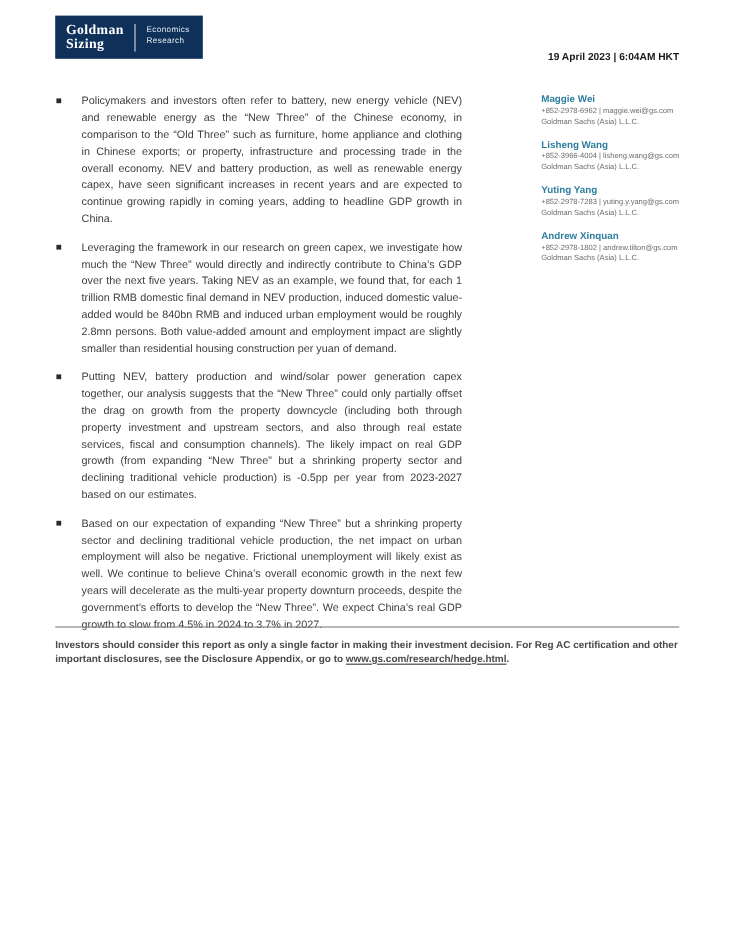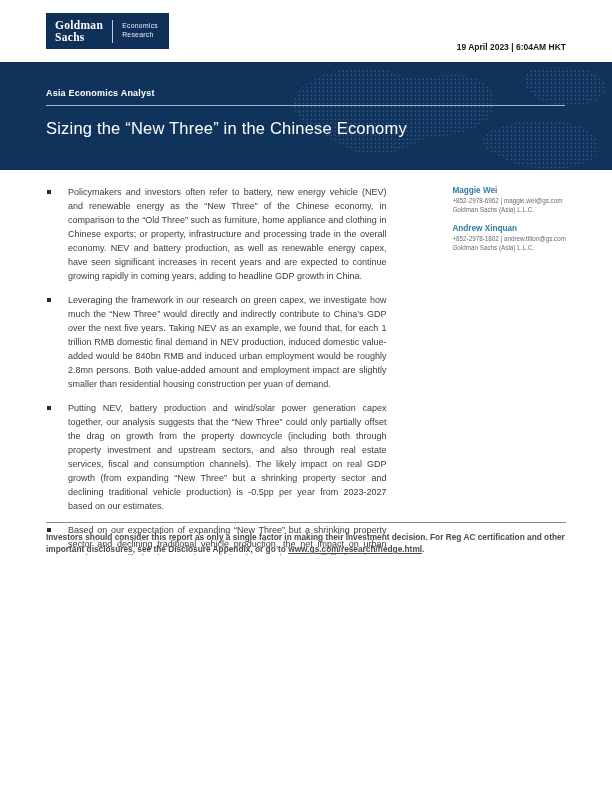--- a/index.html
+++ b/index.html
@@ -149,48 +149,31 @@
 </style>
 </head>
 <body>
 
 <div class="page">
 
   <header class="top-bar">
     <div class="logo">
       <div class="logo-name">
         <div>Goldman</div>
-        <div>Sachs</div>
+        <div>Sizing</div>
       </div>
       <div class="logo-sep"></div>
       <div class="logo-dept">
         <div>Economics</div>
         <div>Research</div>
       </div>
     </div>
     <div class="datetime">19 April 2023 | 6:04AM HKT</div>
   </header>
 
-  <section class="banner">
-    <svg class="map" viewBox="0 0 330 108" preserveAspectRatio="none" aria-hidden="true">
-      <defs>
-        <pattern id="dots" width="4" height="4" patternUnits="userSpaceOnUse">
-          <circle cx="1.3" cy="1.3" r="0.9" fill="#4d76a3"></circle>
-        </pattern>
-      </defs>
-      <g opacity="0.5">
-        <path fill="url(#dots)" d="M15,32 C35,6 85,0 115,12 C145,24 155,8 185,14 C215,20 222,46 200,62 C178,78 152,70 132,82 C112,94 82,97 62,84 C42,72 0,60 15,32 Z"></path>
-        <path fill="url(#dots)" d="M205,72 C225,58 265,55 292,62 C318,70 326,90 306,100 C284,110 244,108 224,98 C209,90 192,82 205,72 Z"></path>
-        <path fill="url(#dots)" d="M245,10 C265,2 308,4 320,16 C330,27 318,42 296,44 C272,46 234,36 245,10 Z"></path>
-      </g>
-    </svg>
-    <div class="eyebrow">Asia Economics Analyst</div>
-    <div class="banner-rule"></div>
-    <h1 class="title">Sizing the “New Three” in the Chinese Economy</h1>
-  </section>
 
   <main class="content">
 
     <div class="bullets">
       <div class="bullet">
         <span class="sq"></span>
         <span>Policymakers and investors often refer to battery, new energy vehicle (NEV) and renewable energy as the “New Three” of the Chinese economy, in comparison to the “Old Three” such as furniture, home appliance and clothing in Chinese exports; or property, infrastructure and processing trade in the overall economy. NEV and battery production, as well as renewable energy capex, have seen significant increases in recent years and are expected to continue growing rapidly in coming years, adding to headline GDP growth in China.</span>
       </div>
       <div class="bullet">
         <span class="sq"></span>
@@ -205,20 +188,36 @@
         <span>Based on our expectation of expanding “New Three” but a shrinking property sector and declining traditional vehicle production, the net impact on urban employment will also be negative. Frictional unemployment will likely exist as well. We continue to believe China’s overall economic growth in the next few years will decelerate as the multi-year property downturn proceeds, despite the government’s efforts to develop the “New Three”. We expect China’s real GDP growth to slow from 4.5% in 2024 to 3.7% in 2027.</span>
       </div>
     </div>
 
     <aside class="analysts">
       <div class="analyst">
         <div class="a-name">Maggie Wei</div>
         <div class="a-contact">
           <span>+852-2978-6962 |</span>
           <a class="a-email">maggie.wei@gs.com</a>
+        </div>
+        <div class="a-firm">Goldman Sachs (Asia) L.L.C.</div>
+      </div>
+      <div class="analyst">
+        <div class="a-name">Lisheng Wang</div>
+        <div class="a-contact">
+          <span>+852-3966-4004 |</span>
+          <a class="a-email">lisheng.wang@gs.com</a>
+        </div>
+        <div class="a-firm">Goldman Sachs (Asia) L.L.C.</div>
+      </div>
+      <div class="analyst">
+        <div class="a-name">Yuting Yang</div>
+        <div class="a-contact">
+          <span>+852-2978-7283 |</span>
+          <a class="a-email">yuting.y.yang@gs.com</a>
         </div>
         <div class="a-firm">Goldman Sachs (Asia) L.L.C.</div>
       </div>
       <div class="analyst">
         <div class="a-name">Andrew Xinquan</div>
         <div class="a-contact">
           <span>+852-2978-1802 |</span>
           <a class="a-email">andrew.tilton@gs.com</a>
         </div>
         <div class="a-firm">Goldman Sachs (Asia) L.L.C.</div>

